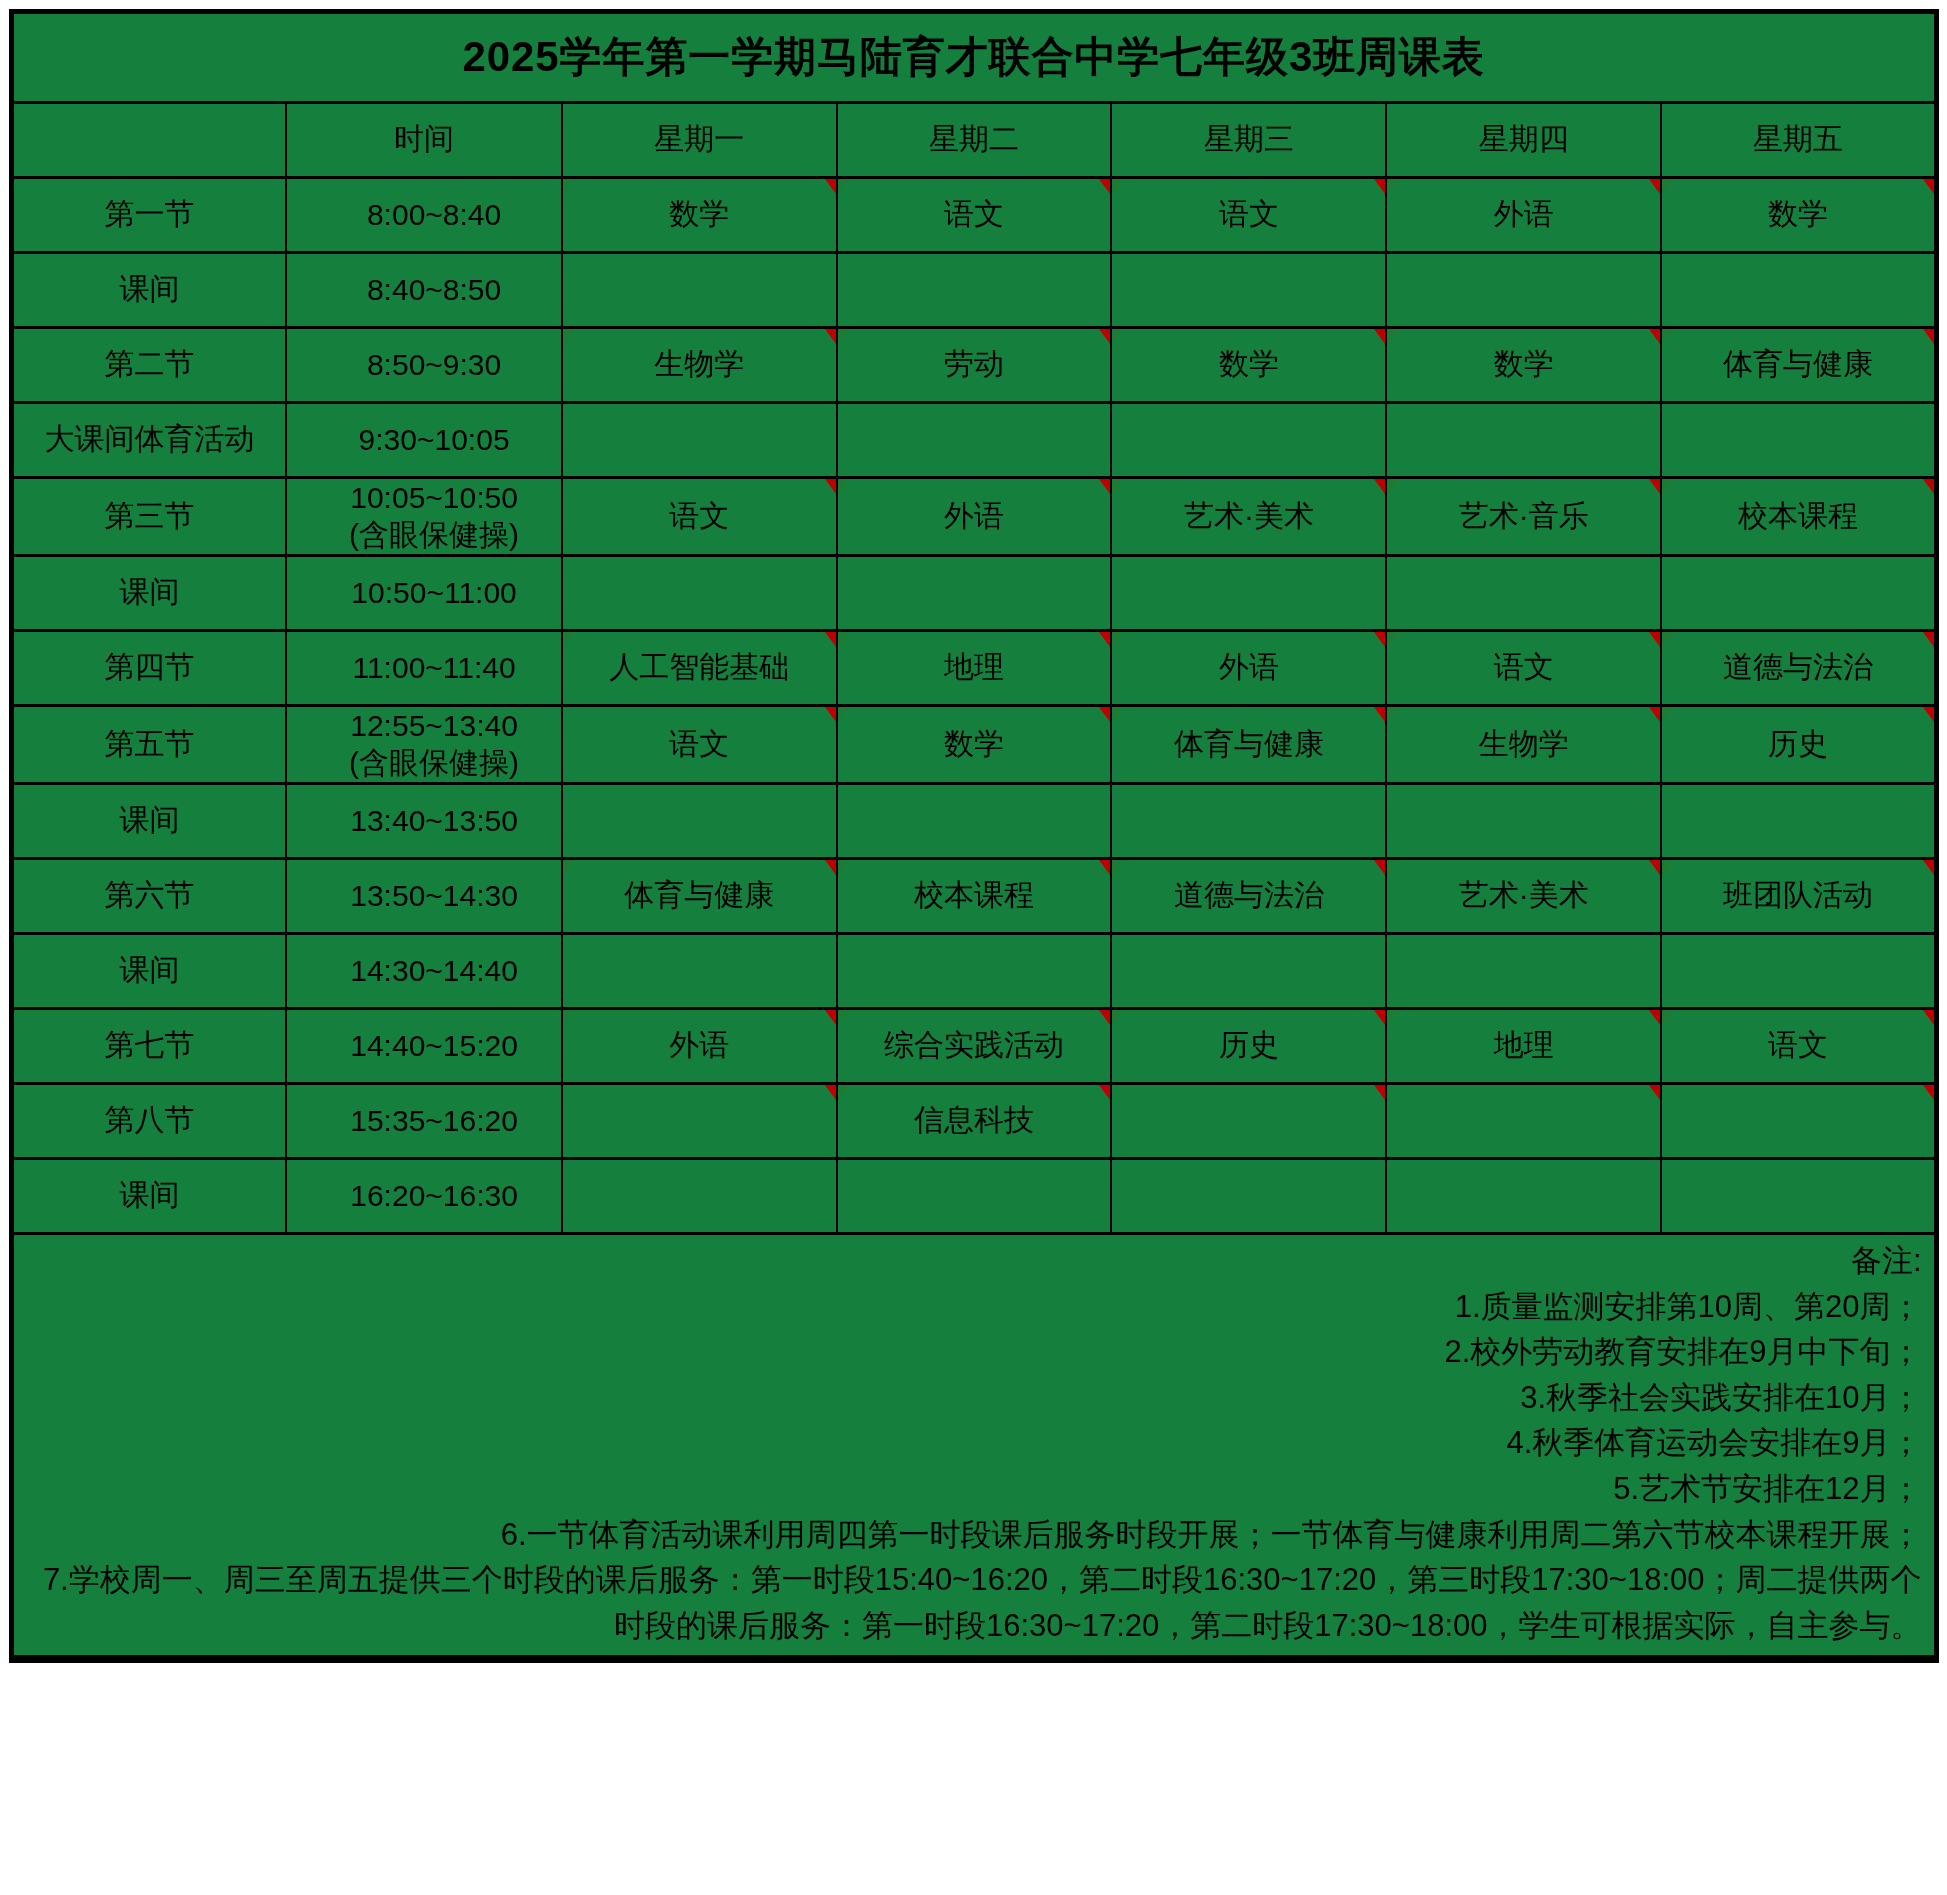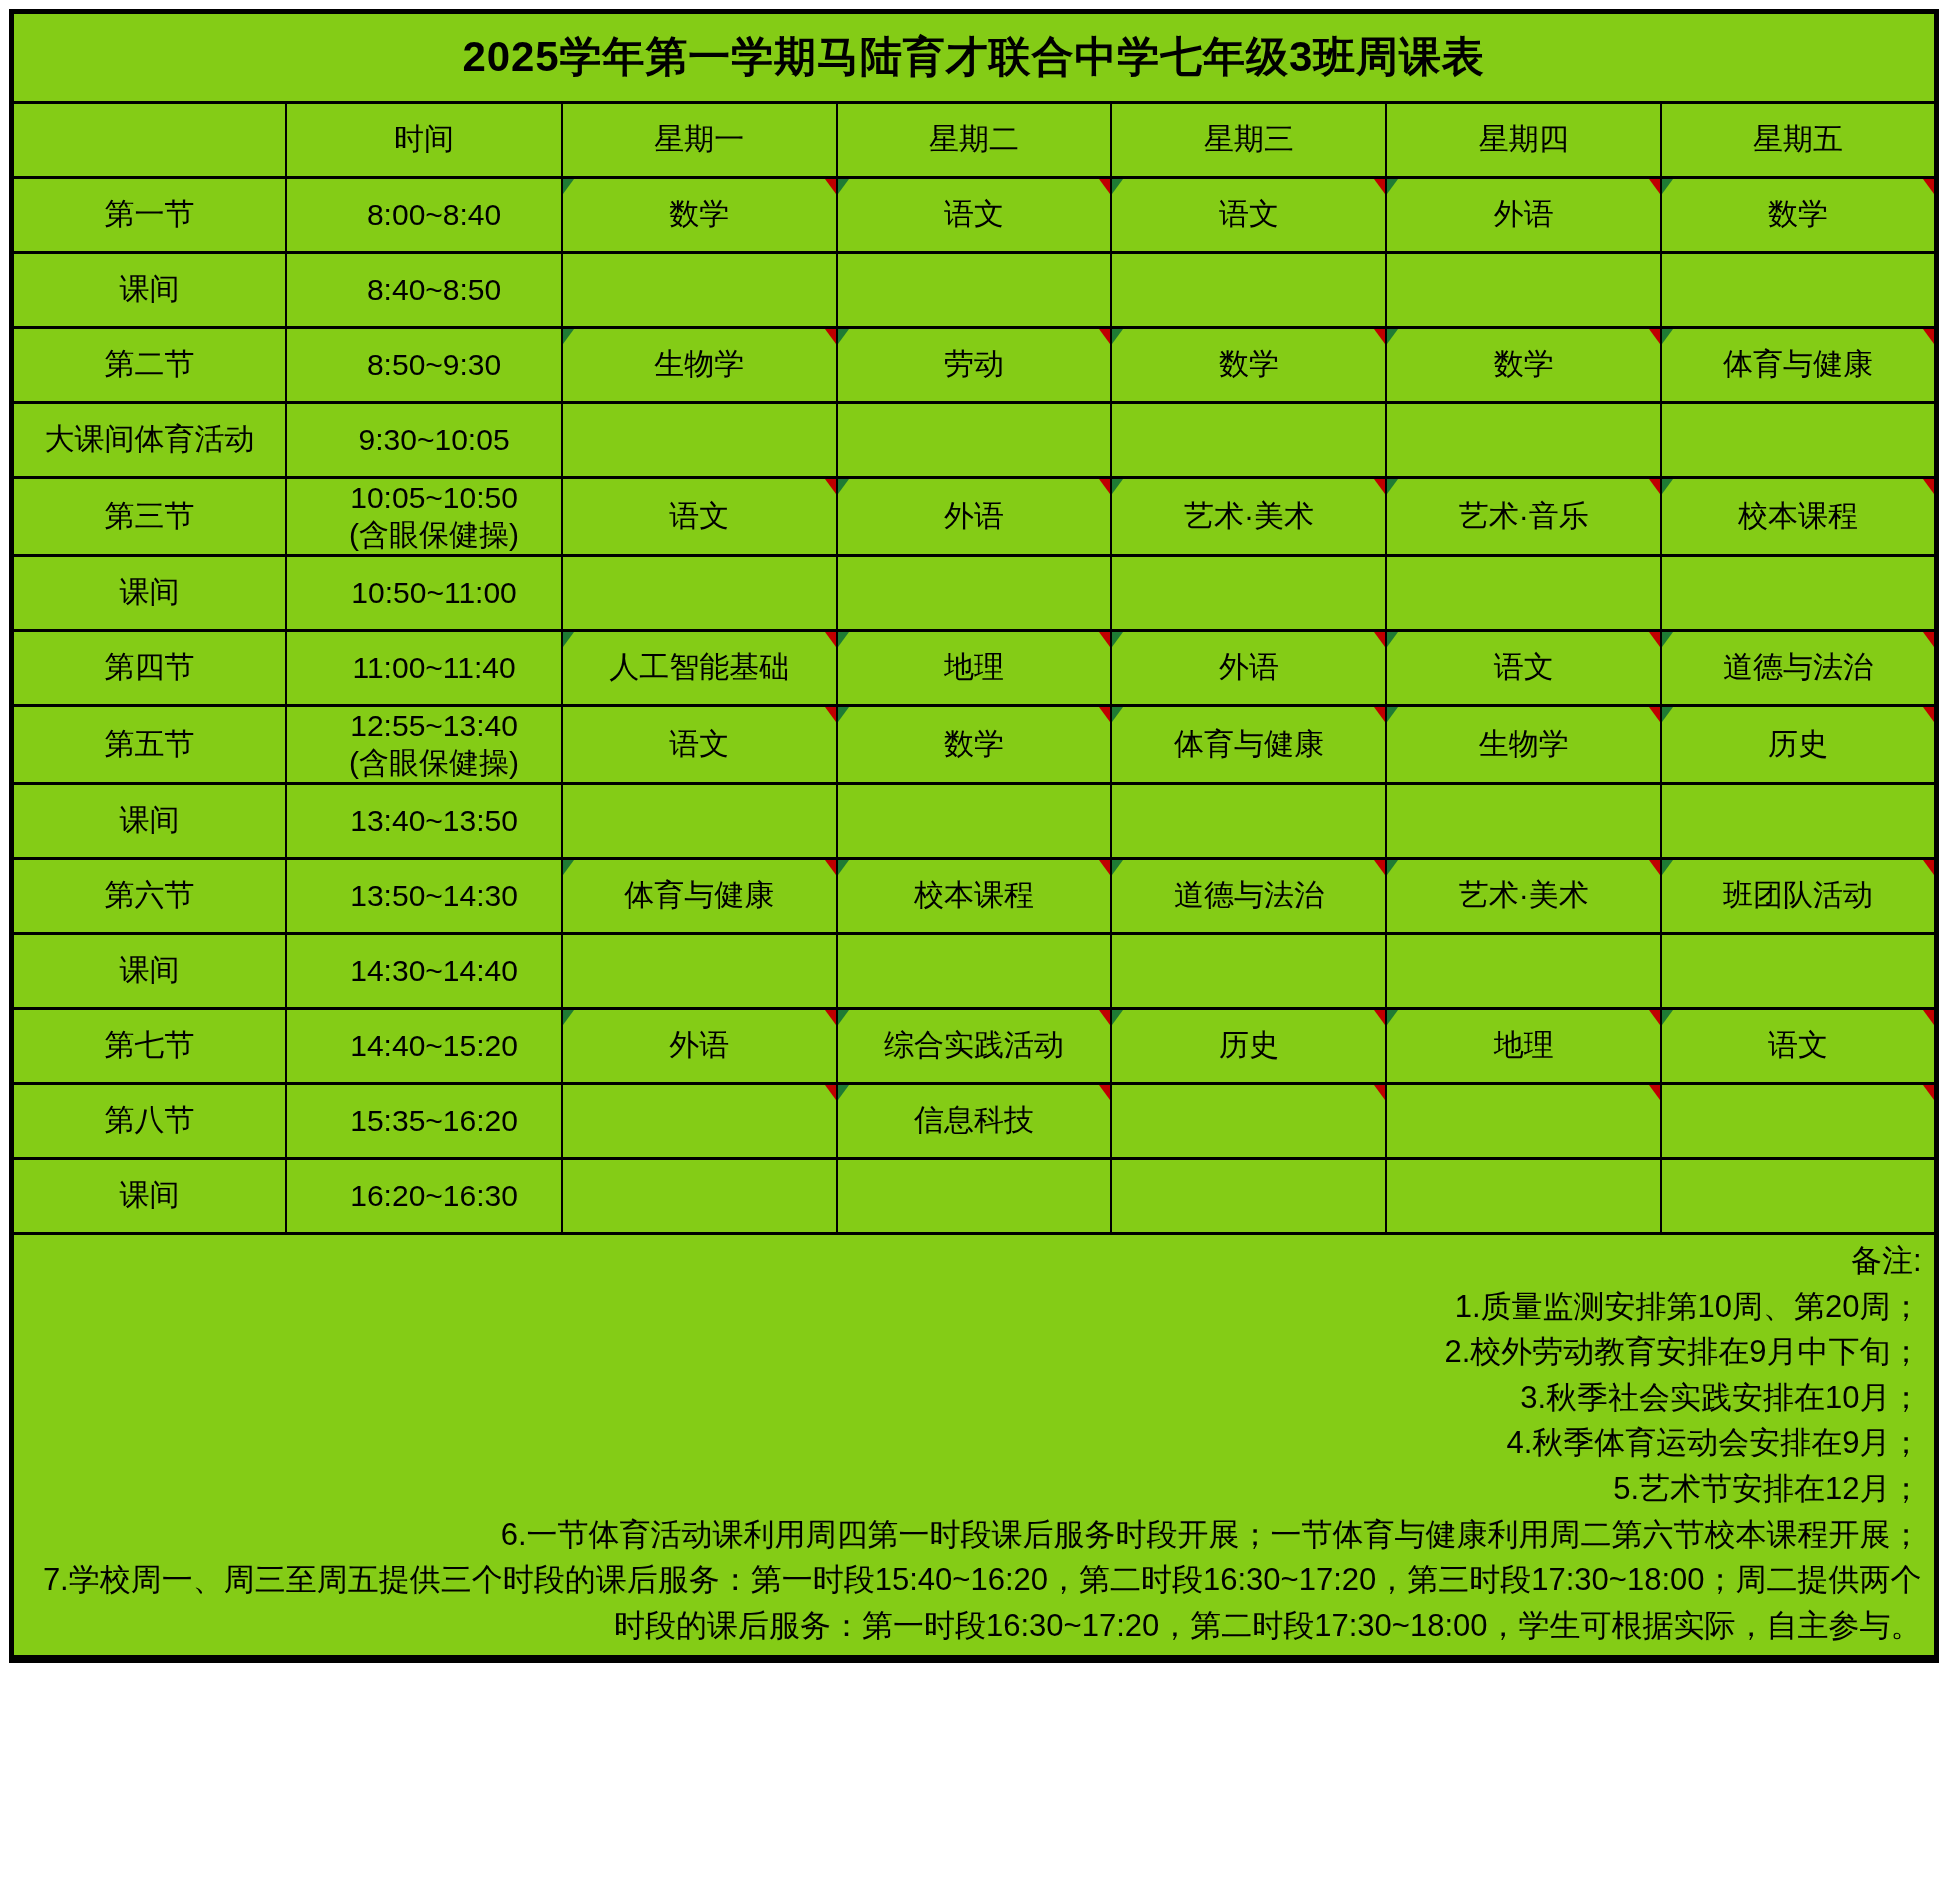--- a/index.html
+++ b/index.html
@@ -15,21 +15,21 @@
     position:relative;
     overflow:hidden;
   }
   .sheet{position:absolute;left:8.7px;top:8.7px;width:1930px;}
   table.timetable{
     width:100%;
     border-collapse:collapse;
     table-layout:fixed;
     border:5.2px solid var(--bd);
     border-bottom:8.7px solid var(--bd);
-    background:#84cc16;
+    background:#15803d;
   }
   td,th{
     border:2.6px solid var(--bd);
     border-top-width:3.5px;
     border-bottom-width:3.5px;
     text-align:center;
     vertical-align:middle;
     font-size:30px;
     font-weight:normal;
     padding:0;

